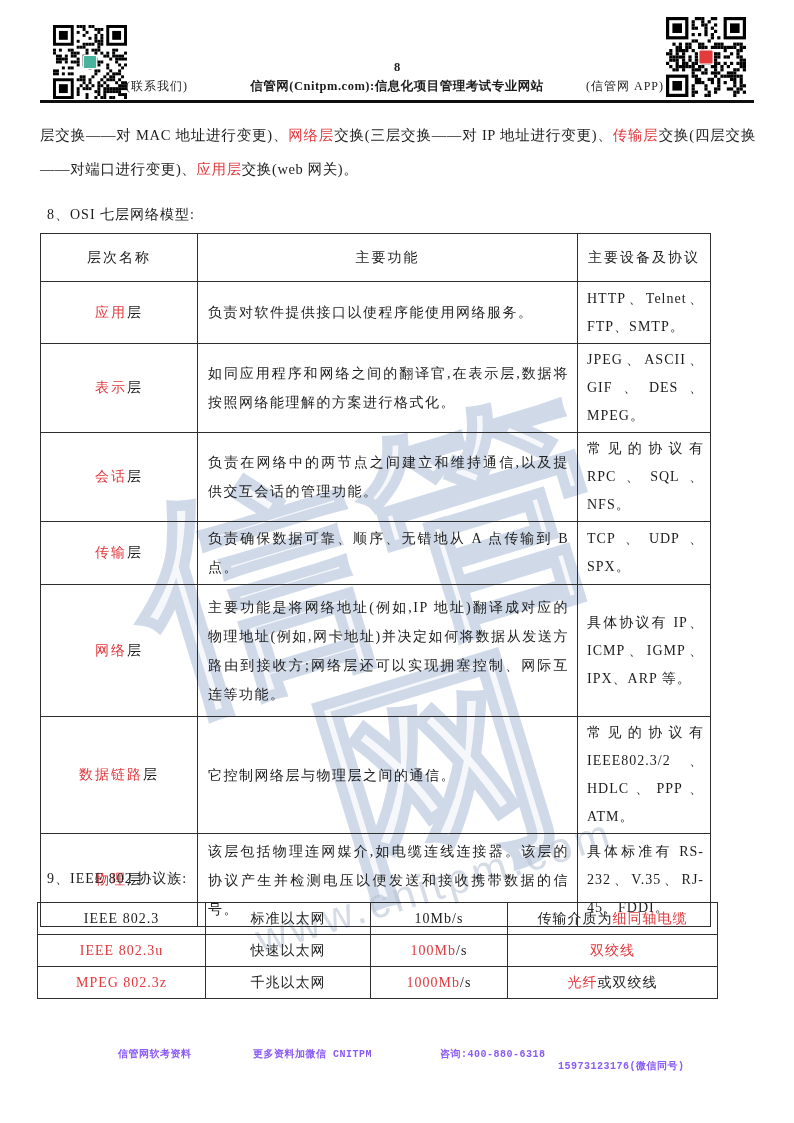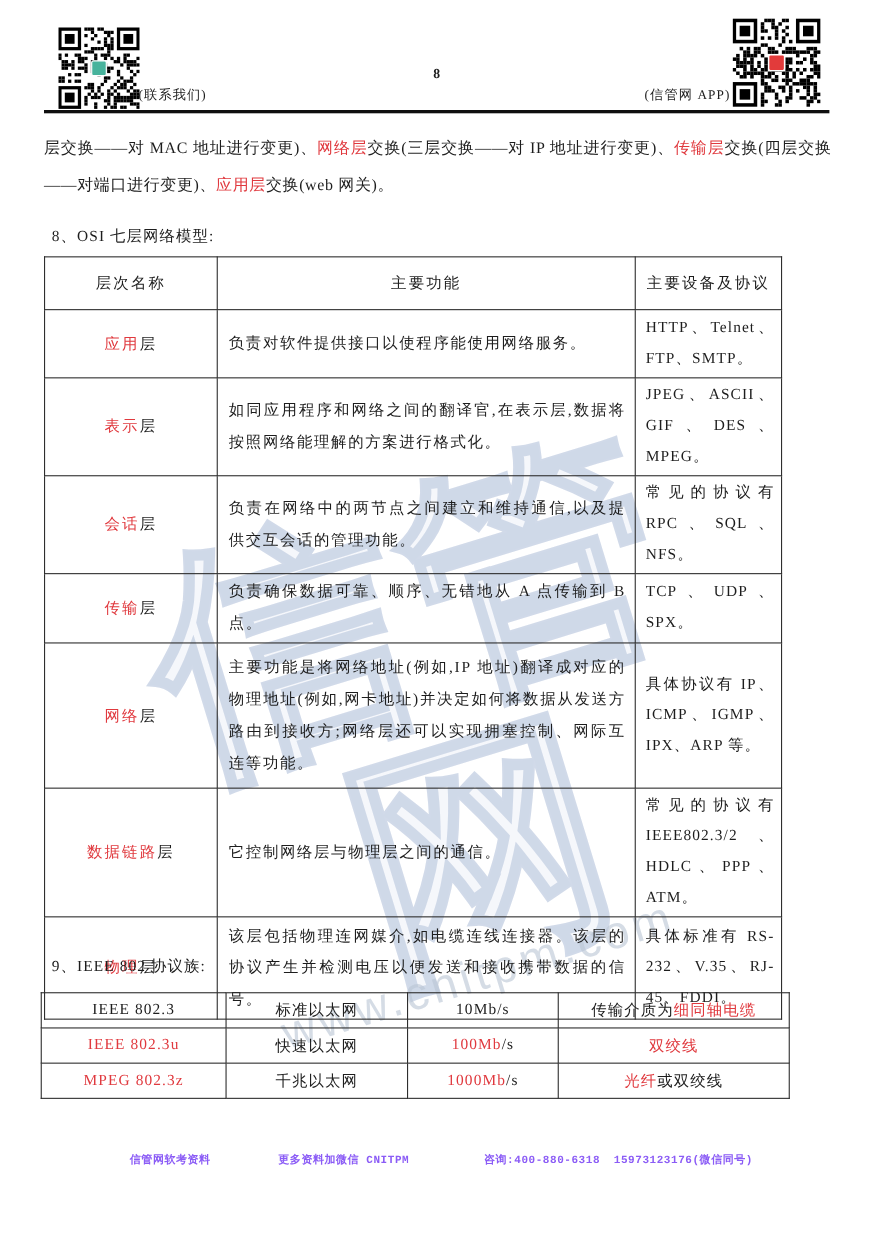--- a/index.html
+++ b/index.html
@@ -44,21 +44,21 @@
   .osi-table th,.osi-table td,.ieee-table td{border:1.6px solid var(--border);background:transparent;}
   .osi-table th{height:48px;font-weight:normal;letter-spacing:2px;}
   .col-layer{text-align:center;letter-spacing:2px;}
   .col-func{padding:2px 8px 2px 10px;line-height:29px;letter-spacing:1.5px;text-align:justify;}
   .col-proto{padding:2px 6px 2px 9px;line-height:28px;letter-spacing:1px;text-align:justify;}
   .ieee-table td{height:32px;text-align:center;letter-spacing:1px;}
 
   
   .footer-item{top:1047px;font-size:10px;font-weight:bold;color:#8b5cf6;letter-spacing:0.5px;
                font-family:Liberation Mono, monospace;}
-  .f0{left:118px;} .f1{left:225px;margin-left:28px;} .f2{left:440px;} .f3{left:558px;}
+  .f0{left:118px;} .f1{left:225px;margin-left:28px;} .f2{left:440px;} .f3{left:558px;margin-top:12px;}
 </style>
 </head>
 <body>
 
 <div class="page">
 
   <div class="abs watermark">
     <div class="wm-brand">信管网</div>
     <div class="wm-url">www.cnitpm.com</div>
   </div>
@@ -473,20 +473,21 @@
         <rect x="76" y="4" width="20" height="20" fill="#fff"></rect>
         <rect x="80" y="8" width="12" height="12" fill="#000"></rect>
         <rect x="0" y="72" width="28" height="28" fill="#000"></rect>
         <rect x="4" y="76" width="20" height="20" fill="#fff"></rect>
         <rect x="8" y="80" width="12" height="12" fill="#000"></rect>
         <rect x="41" y="41" width="18" height="18" fill="#e23b3b" rx="2" stroke="#fff" stroke-width="1.5"></rect>
       </svg>
     </div>
   <div class="abs contact-label">(联系我们)</div>
   <div class="abs page-number">8</div>
+  <div class="abs site-title">信管网(Cnitpm.com):信息化项目管理考试专业网站</div>
   <div class="abs app-label">(信管网 APP)</div>
   <div class="abs header-rule"></div>
 
   <p class="abs intro"><span>层交换——对 MAC 地址进行变更)、</span><span class="red">网络层</span><span>交换(三层交换——对 IP 地址进行变更)、</span><span class="red">传输层</span><span>交换(四层交换——对端口进行变更)、</span><span class="red">应用层</span><span>交换(web 网关)。</span></p>
 
   <div class="abs sec-title sec-osi-title">8、OSI 七层网络模型:</div>
   <table class="abs osi-table">
     <colgroup>
         <col style="width:157px">
         <col style="width:380px">

